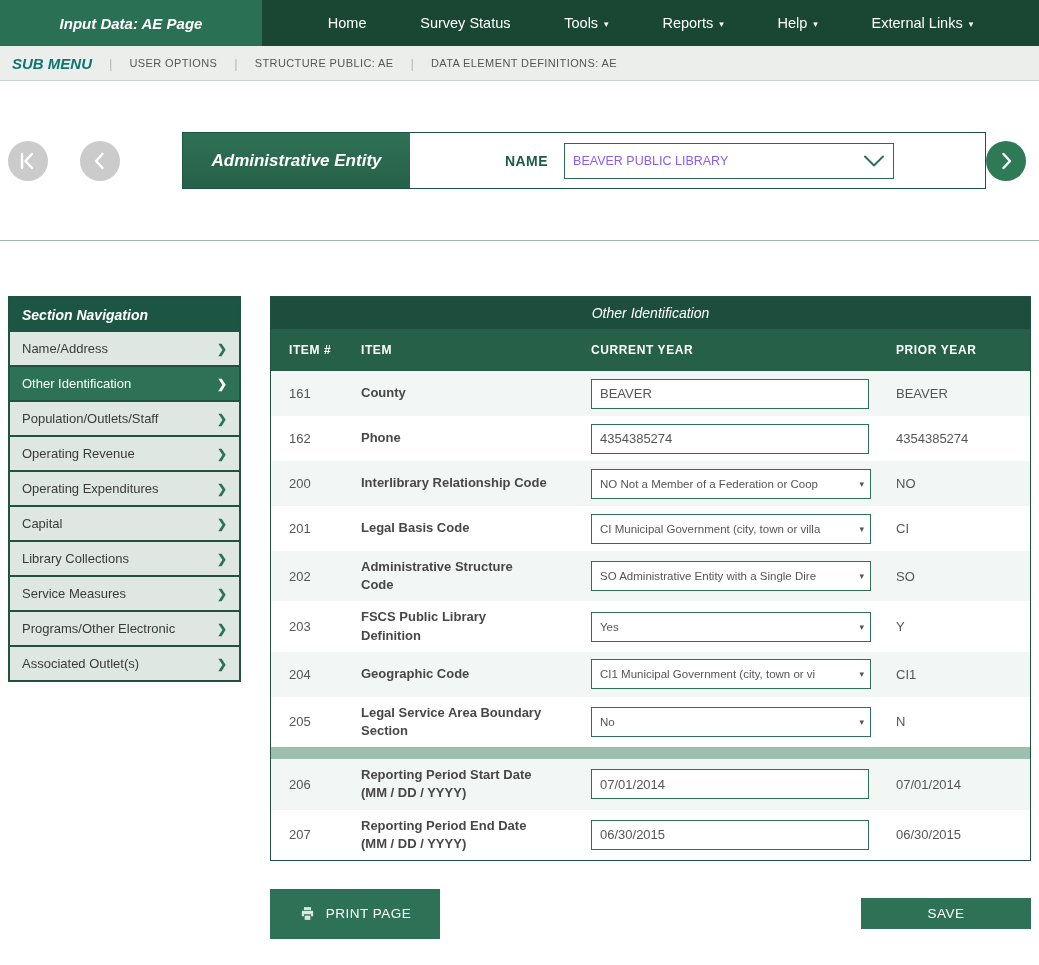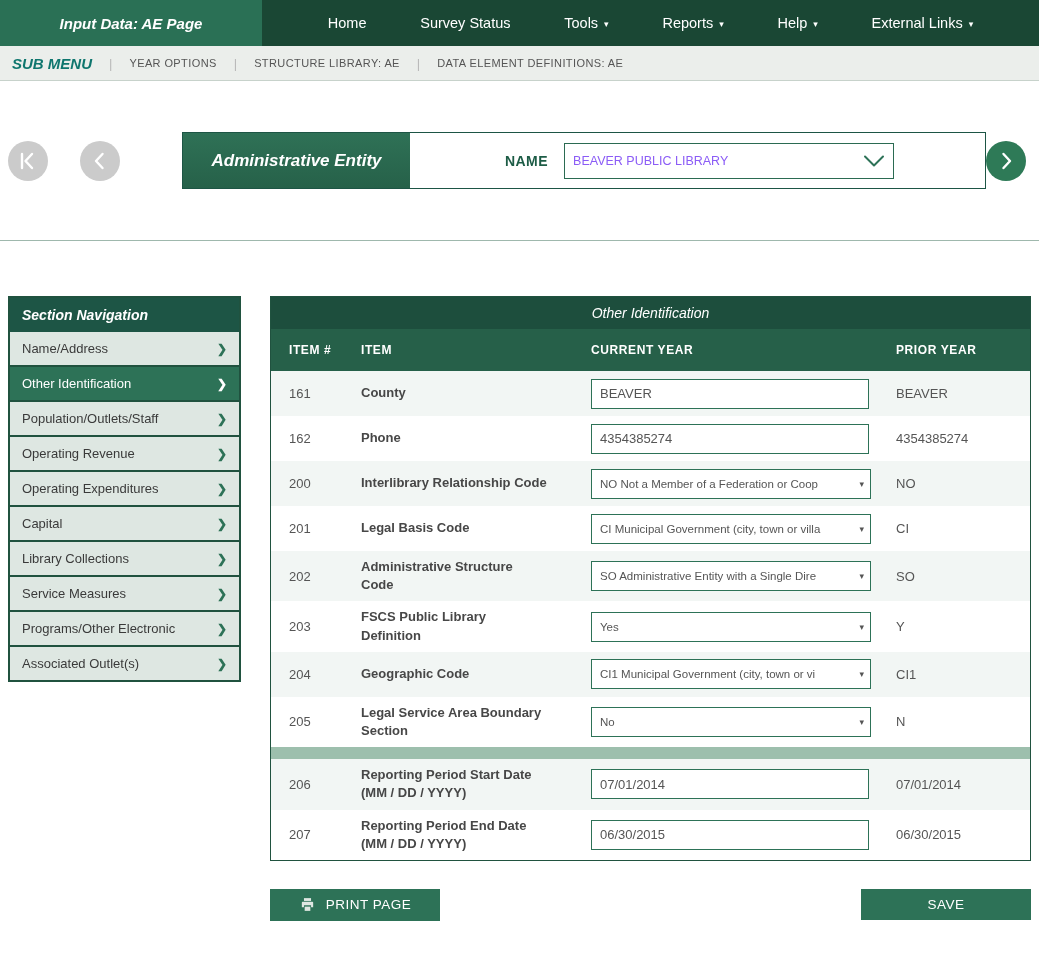--- a/index.html
+++ b/index.html
@@ -85,21 +85,21 @@
     border:0; background:transparent; font-size:11.5px; color:#555; padding:0 22px 0 8px;
     outline:none; font-family:inherit; }
   .select-wrap::after { content:"▾"; position:absolute; right:6px; top:50%;
     transform:translateY(-50%); font-size:9px; color:#555; pointer-events:none; }
   .prior { color:#555; font-size:13px; }
   .sep-row { height:12px; background:#9dbfad; }
 
   .actions { display:flex; justify-content:space-between; align-items:center; margin-top:28px; padding-bottom:16px; }
   .btn { background:#2d7257; color:#fff; border:none; font-size:13.5px; letter-spacing:0.5px;
     cursor:pointer; font-family:inherit; }
-  .btn.print { width:170px; height:32px; display:flex; align-items:center; justify-content:center; gap:10px; }
+  .btn.print { width:170px; height:50px; display:flex; align-items:center; justify-content:center; gap:10px; }
   .btn.save { width:170px; height:31px; }
 </style>
 </head>
 <body>
 
 <div class="page">
 
   <header class="topnav">
     <div class="page-label">
       <span>Input Data: AE Page</span>
@@ -126,23 +126,23 @@
       <a class="menu-item">
         <span>External Links</span>
         <span class="caret">▾</span>
       </a>
     </nav>
   </header>
 
   <div class="submenu">
     <span class="submenu-title">SUB MENU</span>
     <span class="sep">|</span>
-    <a class="submenu-item">YEAR OPTIONS</a>
+    <a class="submenu-item">USER OPTIONS</a>
     <span class="sep">|</span>
-    <a class="submenu-item">STRUCTURE LIBRARY: AE</a>
+    <a class="submenu-item">STRUCTURE PUBLIC: AE</a>
     <span class="sep">|</span>
     <a class="submenu-item">DATA ELEMENT DEFINITIONS: AE</a>
   </div>
 
   <section class="record-nav">
     <button class="circle gray">
       <svg width="22" height="22" viewBox="0 0 22 22" fill="none" stroke="#ffffff" stroke-width="2.4" stroke-linecap="round" stroke-linejoin="round">
         <line x1="5" y1="4" x2="5" y2="18"></line>
           <polyline points="15,4 8.5,11 15,18"></polyline>
       </svg>

